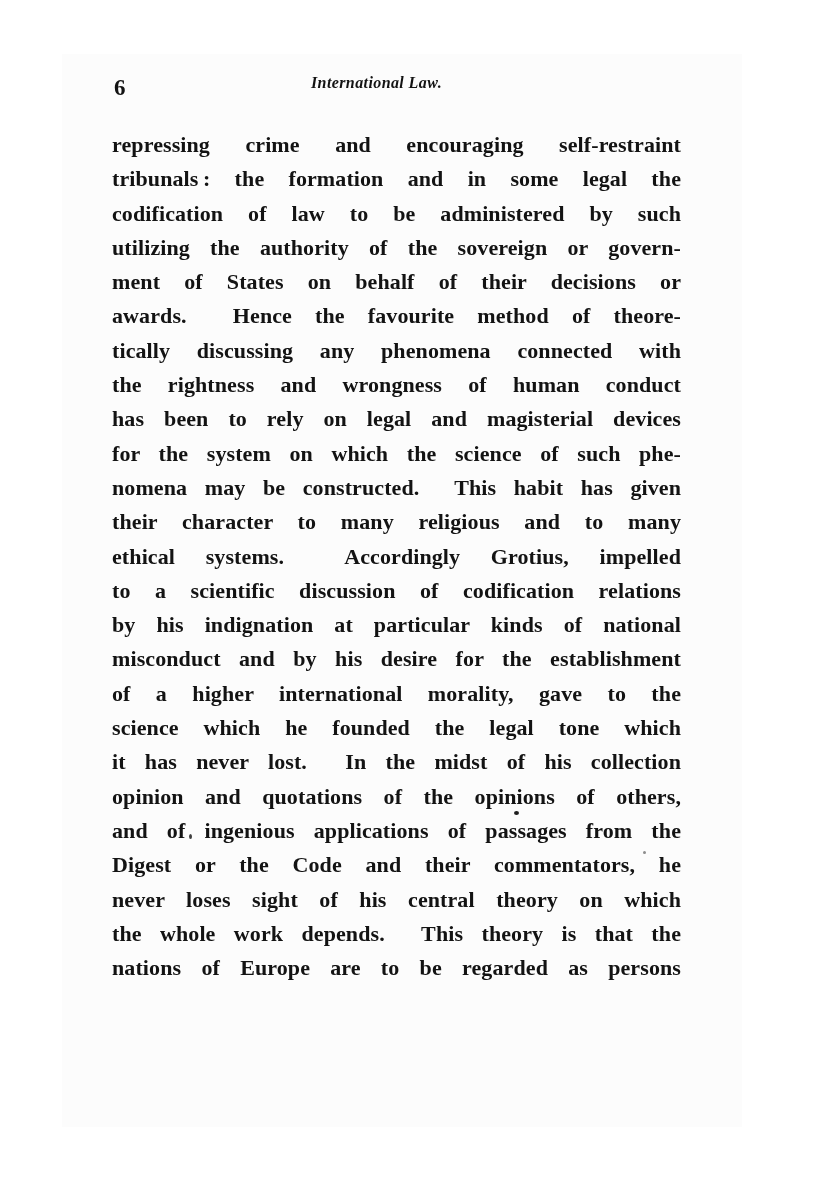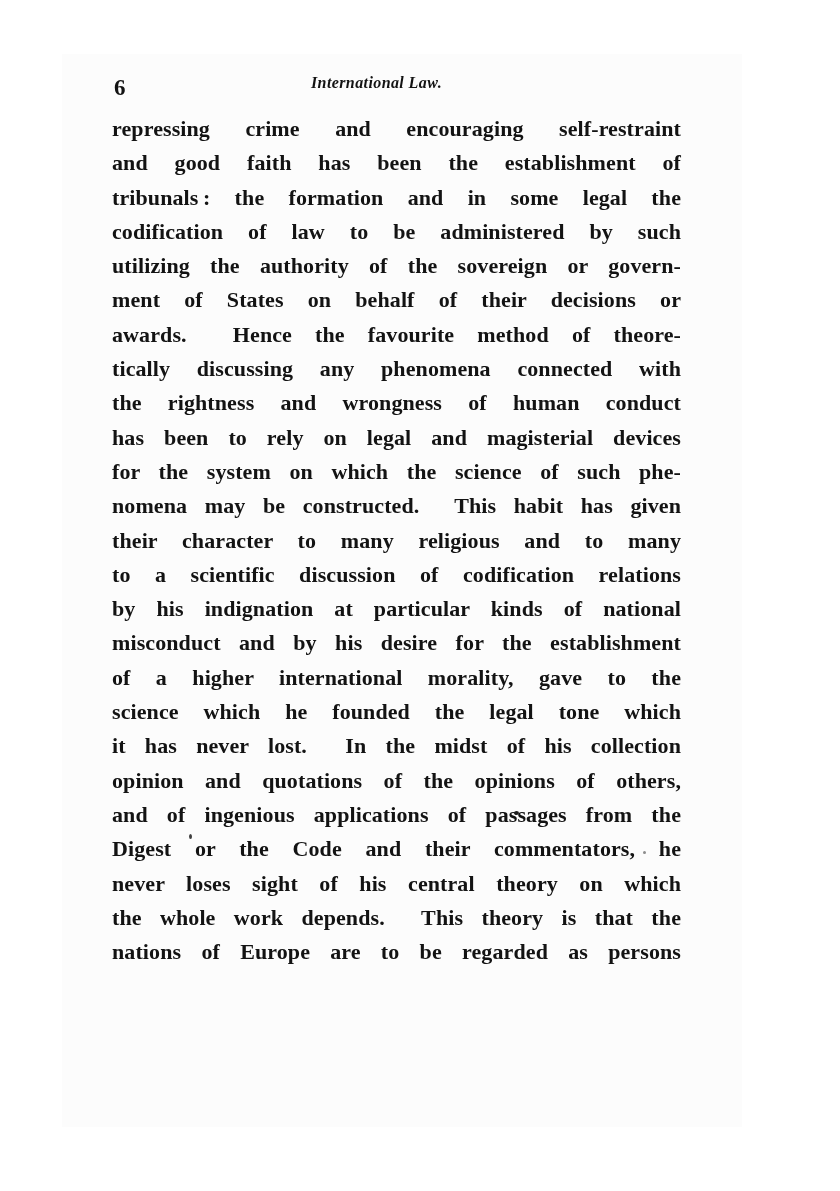--- a/index.html
+++ b/index.html
@@ -39,21 +39,21 @@
     text-align: center;
     transform: translateX(-20px);
     font-style: italic;
     font-weight: 700;
     font-size: 16px;
     letter-spacing: 0.4px;
   }
   .body-text {
     position: absolute;
     left: 112px;
-    top: 112px;
+    top: 128px;
     width: 569px;
     font-family: Liberation Serif, serif;
   }
   .tl {
     height: 34.3px;
     line-height: 34.3px;
     font-size: 22px;
     font-weight: 700;
     text-align: justify;
     text-align-last: justify;
@@ -74,32 +74,32 @@
 <div class="page">
   <div class="scan-sheet"></div>
 
   <div class="header">
     <span class="page-num">6</span>
     <div class="running-title">International Law.</div>
   </div>
 
   <div class="body-text">
     <div class="tl">repressing crime and encouraging self-restraint</div>
-    <div class="tl">and good faith has been the establishment of</div>
     <div class="tl">tribunals : the formation and in some legal the</div>
     <div class="tl">codification of law to be administered by such</div>
     <div class="tl">utilizing the authority of the sovereign or govern-</div>
     <div class="tl">ment of States on behalf of their decisions or</div>
     <div class="tl">awards.&nbsp; Hence the favourite method of theore-</div>
     <div class="tl">tically discussing any phenomena connected with</div>
     <div class="tl">the rightness and wrongness of human conduct</div>
     <div class="tl">has been to rely on legal and magisterial devices</div>
     <div class="tl">for the system on which the science of such phe-</div>
     <div class="tl">nomena may be constructed.&nbsp; This habit has given</div>
     <div class="tl">their character to many religious and to many</div>
+    <div class="tl">ethical systems.&nbsp; Accordingly Grotius, impelled</div>
     <div class="tl">to a scientific discussion of codification relations</div>
     <div class="tl">by his indignation at particular kinds of national</div>
     <div class="tl">misconduct and by his desire for the establishment</div>
     <div class="tl">of a higher international morality, gave to the</div>
     <div class="tl">science which he founded the legal tone which</div>
     <div class="tl">it has never lost.&nbsp; In the midst of his collection</div>
     <div class="tl">opinion and quotations of the opinions of others,</div>
     <div class="tl">and of ingenious applications of passages from the</div>
     <div class="tl">Digest or the Code and their commentators, he</div>
     <div class="tl">never loses sight of his central theory on which</div>

